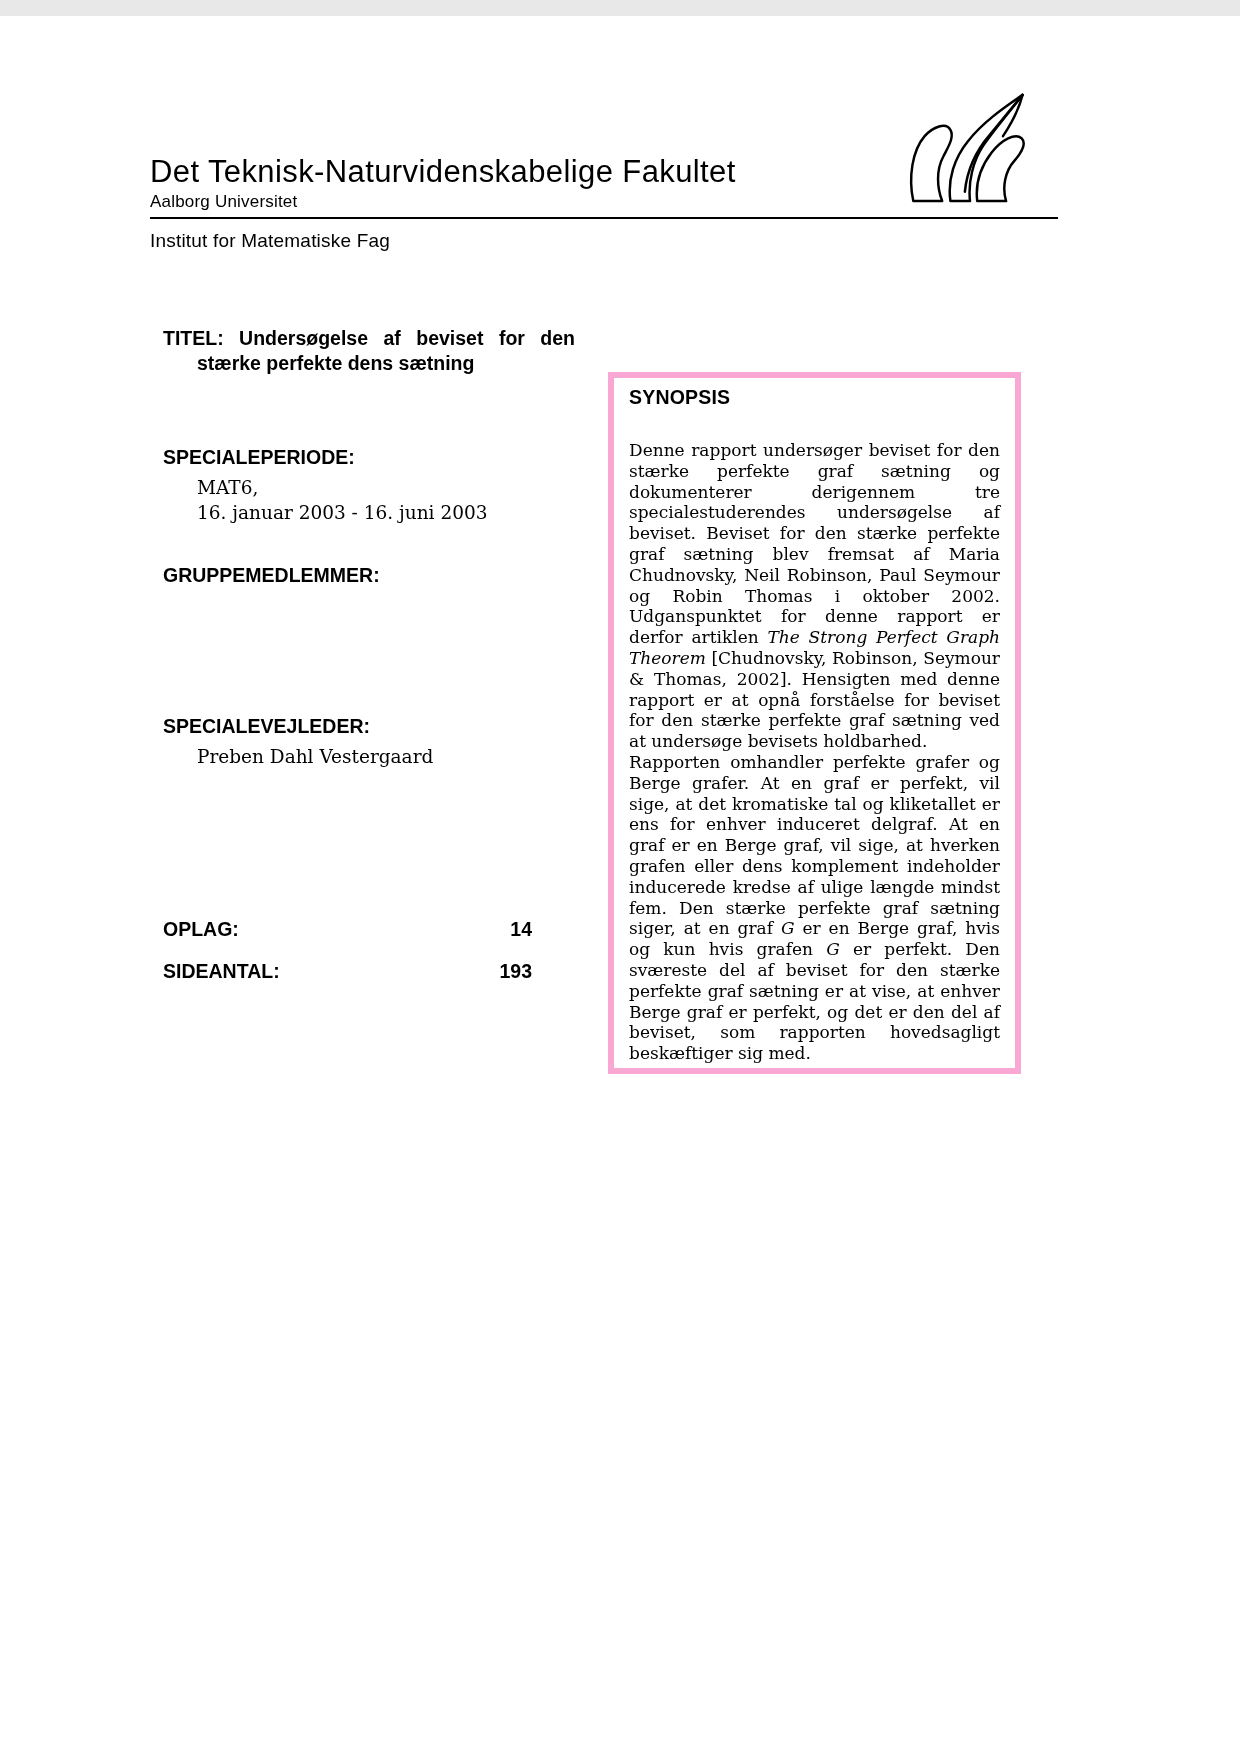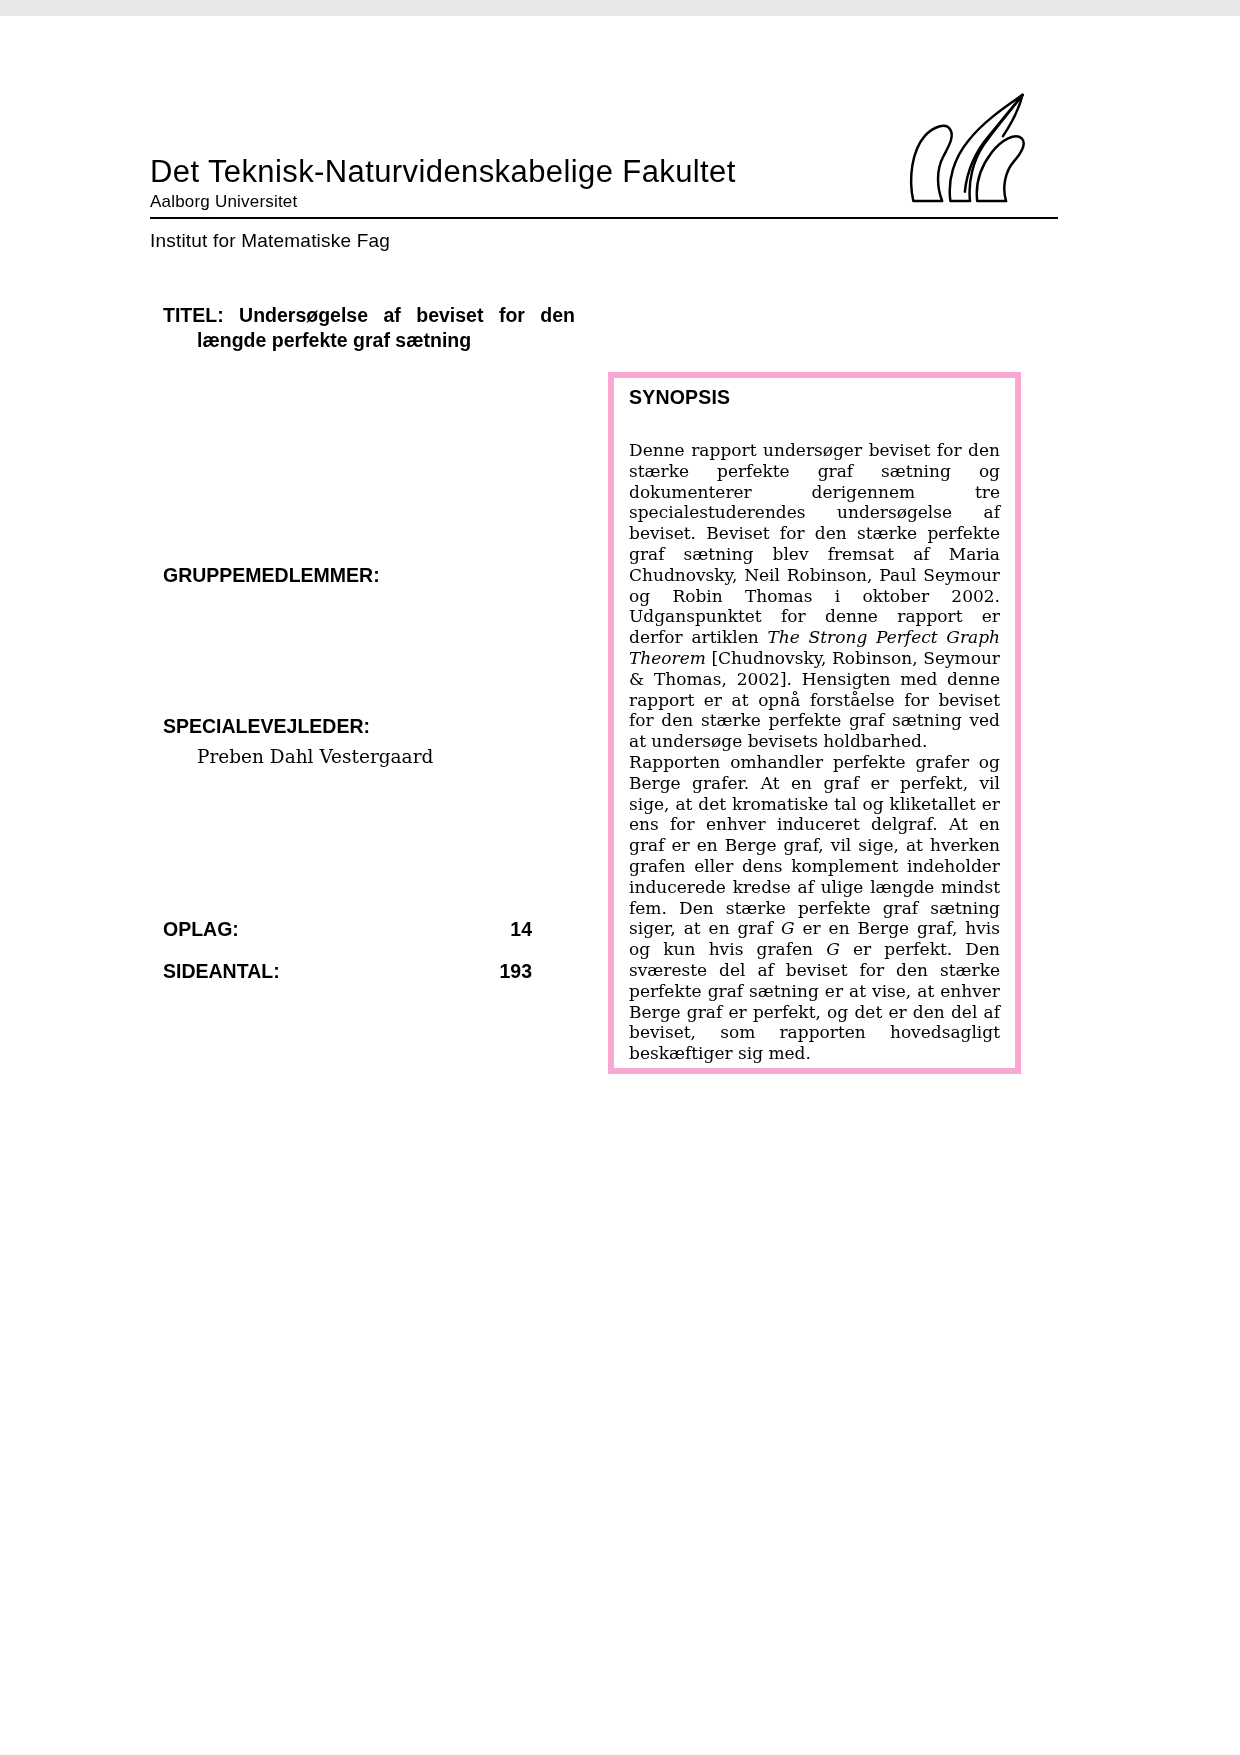--- a/index.html
+++ b/index.html
@@ -12,21 +12,21 @@
   
   .fac-title   { position:absolute; left:150px; top:138px; font-size:31px; font-weight:400; letter-spacing:0.4px; white-space:nowrap; }
   .fac-univ    { position:absolute; left:150px; top:176px; font-size:17px; letter-spacing:0.2px; }
   .header-rule { position:absolute; left:150px; top:201px; width:908px; height:2px; background:#000; }
   .fac-inst    { position:absolute; left:150px; top:214px; font-size:19px; letter-spacing:0.2px; }
   .aau-logo    { position:absolute; left:903px; top:68px; width:134px; height:130px; }
   .aau-logo svg { width:100%; height:100%; }
 
   
   .title-block {
-    position:absolute; left:163px; top:287px; width:412px;
+    position:absolute; left:163px; top:310px; width:412px;
     font-weight:bold; font-size:19.5px; line-height:25px;
   }
   .title-line1 { text-align:justify; text-align-last:justify; }
   .title-line2 { padding-left:34px; }
 
   .info-section { position:absolute; left:163px; }
   .info-label   { font-weight:bold; font-size:19.5px; }
   .info-lines   { padding-left:34px; margin-top:6px;
                   font-family:"DejaVu Serif", serif; font-size:18.5px; line-height:25px; }
   .sec-periode  { top:430px; }
@@ -69,23 +69,30 @@
       <path d="M60,104 C62,84 71,64 84,49 C95,36 106,22 116,10" fill="none"></path>
       <path d="M72,113 C70,96 76,79 86,66 C96,53 109,47 115,52 C120,57 115,66 108,74 C99,84 96,100 100,113 Z"></path>
       <path d="M116,10 C112,26 105,38 97,50" fill="none"></path>
     </svg>
   </div>
   <div class="header-rule"></div>
   <div class="fac-inst">Institut for Matematiske Fag</div>
 
   <div class="title-block">
     <div class="title-line1"><span>TITEL:</span> <span>Undersøgelse af beviset for den</span></div>
-    <div class="title-line2">længde perfekte graf sætning</div>
+    <div class="title-line2">stærke perfekte dens sætning</div>
   </div>
 
+  <div class="info-section sec-periode">
+    <div class="info-label">SPECIALEPERIODE:</div>
+    <div class="info-lines">
+      <div>MAT6,</div>
+      <div>16. januar 2003 - 16. juni 2003</div>
+    </div>
+  </div>
 
   <div class="info-section sec-gruppe">
     <div class="info-label">GRUPPEMEDLEMMER:</div>
   </div>
 
   <div class="info-section sec-vejleder">
     <div class="info-label">SPECIALEVEJLEDER:</div>
     <div class="info-lines">
       <div>Preben Dahl Vestergaard</div>
     </div>

